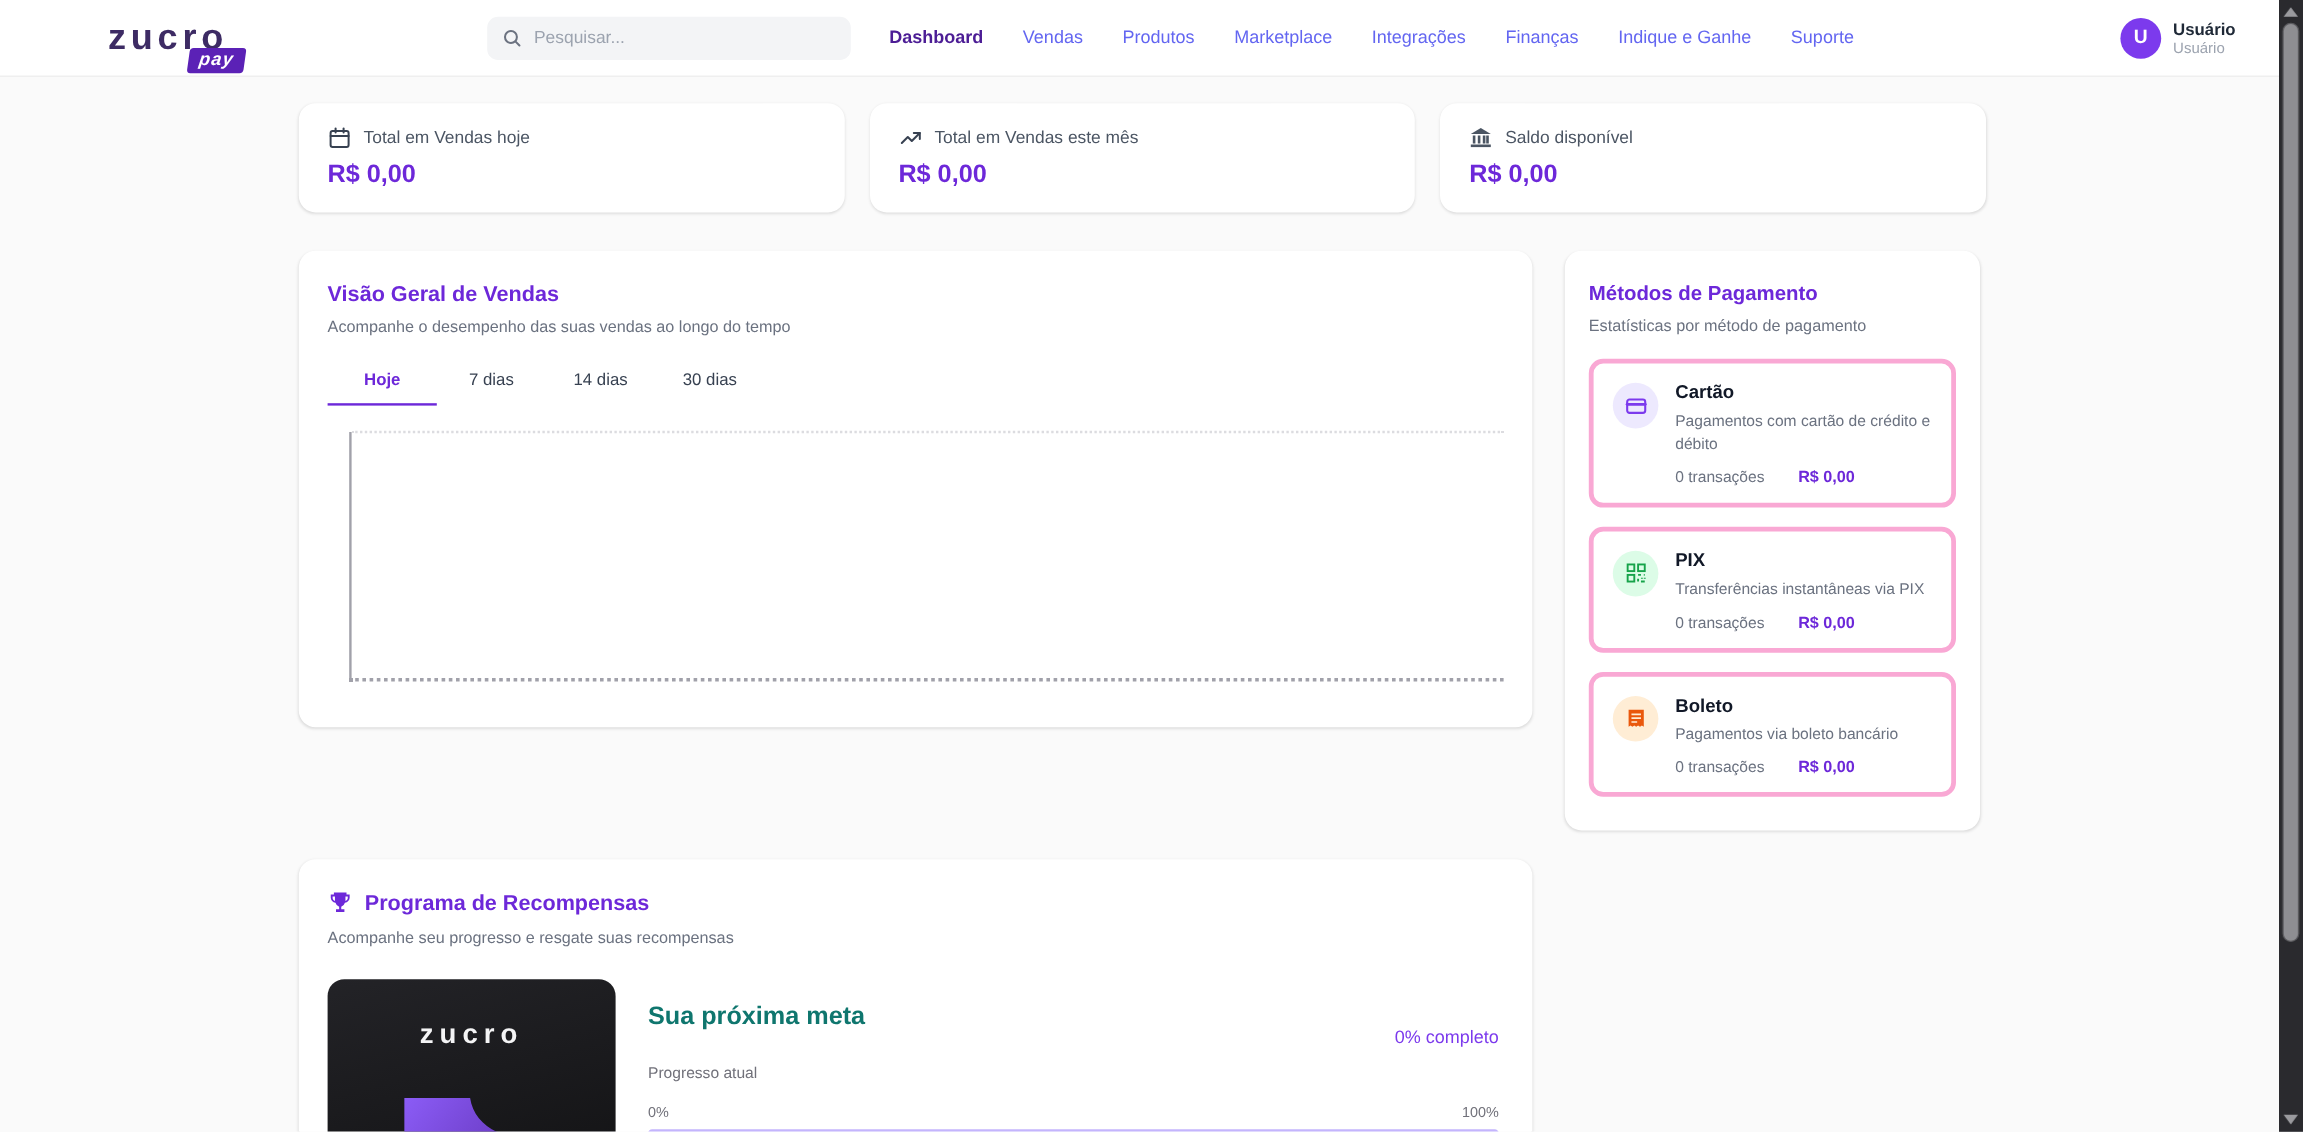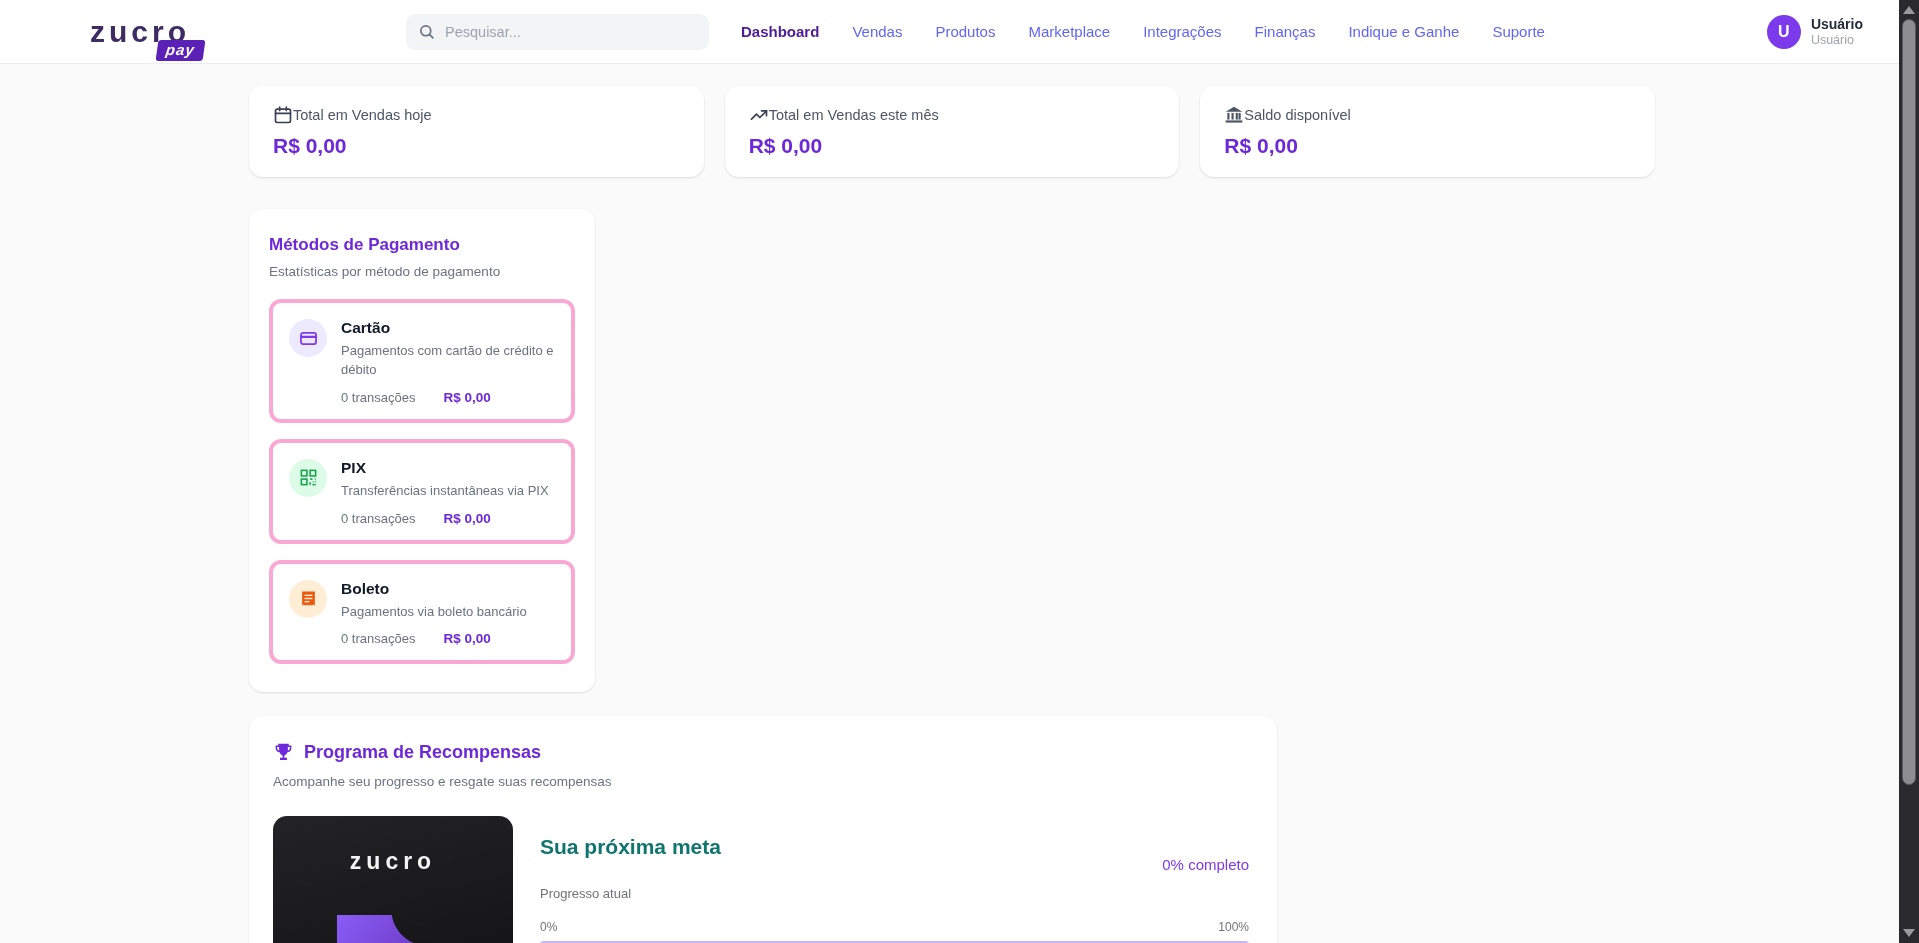--- a/index.html
+++ b/index.html
@@ -42,21 +42,21 @@
   .user-name { font-size:14px; font-weight:700; color:#1f2937; }
   .user-role { font-size:12.5px; color:#9ca3af; margin-top:1px; }
 
   
   .page { width:1406px; margin-left:249px; padding-top:22px; }
   .card { background:#fff; border-radius:14px; box-shadow:0 1px 3px rgba(0,0,0,.07), 0 1px 2px rgba(0,0,0,.05); }
 
   
   .stats-row { display:flex; gap:21px; }
   .stat-card { flex:1; padding:19px 24px; }
-  .stat-head { display:flex; align-items:center; }
+  .stat-head { display:flex; align-items:center; gap:10px; }
   .stat-label { font-size:14.5px; color:#4b5563; }
   .stat-value { margin-top:9px; font-size:21px; font-weight:700; color:#6d28d9; }
 
   
   .main-row { display:flex; gap:27px; margin-top:32px; align-items:flex-start; }
   .overview-card { width:1028px; padding:26px 24px 38px 24px; }
   .section-title { font-size:18px; font-weight:700; color:#6d28d9; }
   .section-sub { font-size:13.5px; color:#6b7280; margin-top:9px; }
   .tabs { display:flex; margin-top:18px; }
   .tab { padding:10px 0 12px 0; width:91px; text-align:center; font-size:14px; color:#374151; cursor:pointer; border-bottom:2px solid transparent; }
@@ -183,20 +183,33 @@
           </svg>
         </span>
         <span class="stat-label">Saldo disponível</span>
       </div>
       <div class="stat-value">R$ 0,00</div>
     </div>
   </section>
 
   <div class="main-row">
 
+    <section class="card overview-card">
+      <h2 class="section-title">Visão Geral de Vendas</h2>
+      <div class="section-sub">Acompanhe o desempenho das suas vendas ao longo do tempo</div>
+
+      <div class="tabs">
+        <div class="tab active">Hoje</div>
+        <div class="tab">7 dias</div>
+        <div class="tab">14 dias</div>
+        <div class="tab">30 dias</div>
+      </div>
+
+      <div class="chart"></div>
+    </section>
 
     <aside class="card methods-card">
       <h2 class="section-title" style="font-size:17px;">Métodos de Pagamento</h2>
       <div class="section-sub">Estatísticas por método de pagamento</div>
 
       <div class="method-list">
 
         <div class="method">
           <div class="method-badge badge-purple">
             <svg width="19" height="19" viewBox="0 0 24 24" fill="none" stroke="#7c3aed" stroke-width="2.2" stroke-linecap="round">

